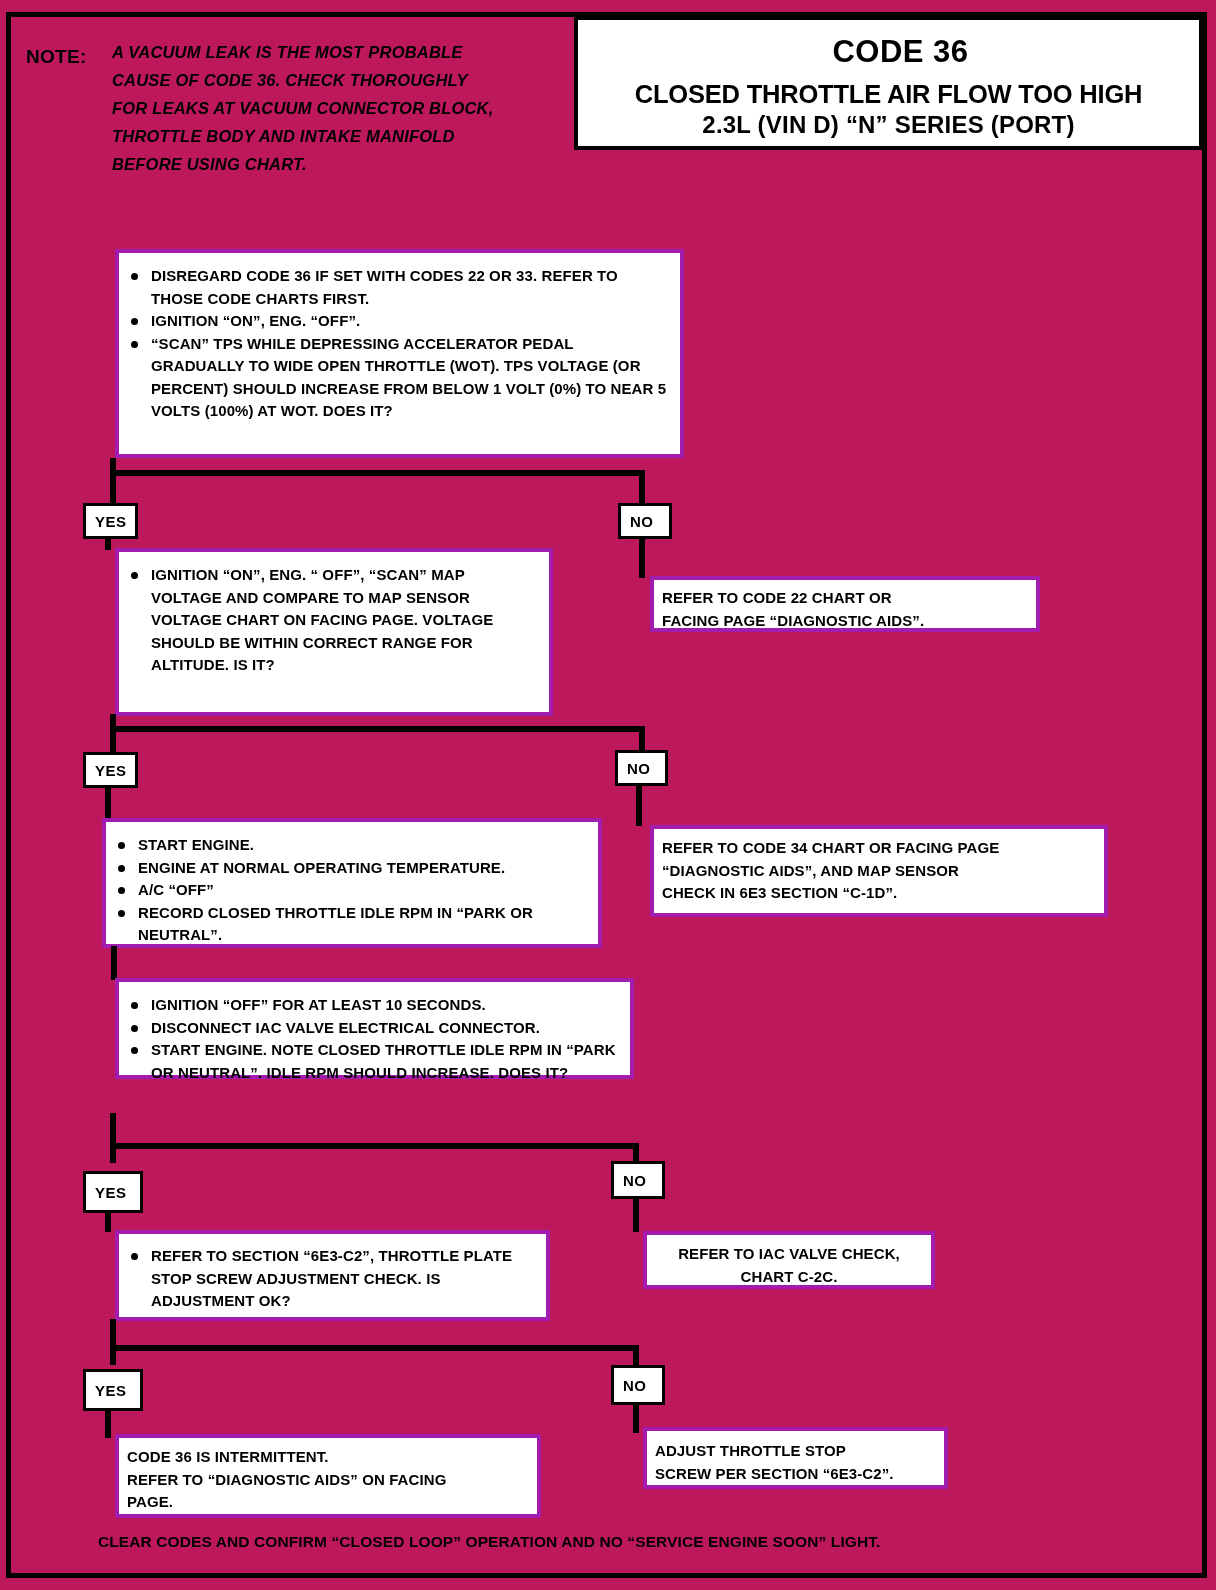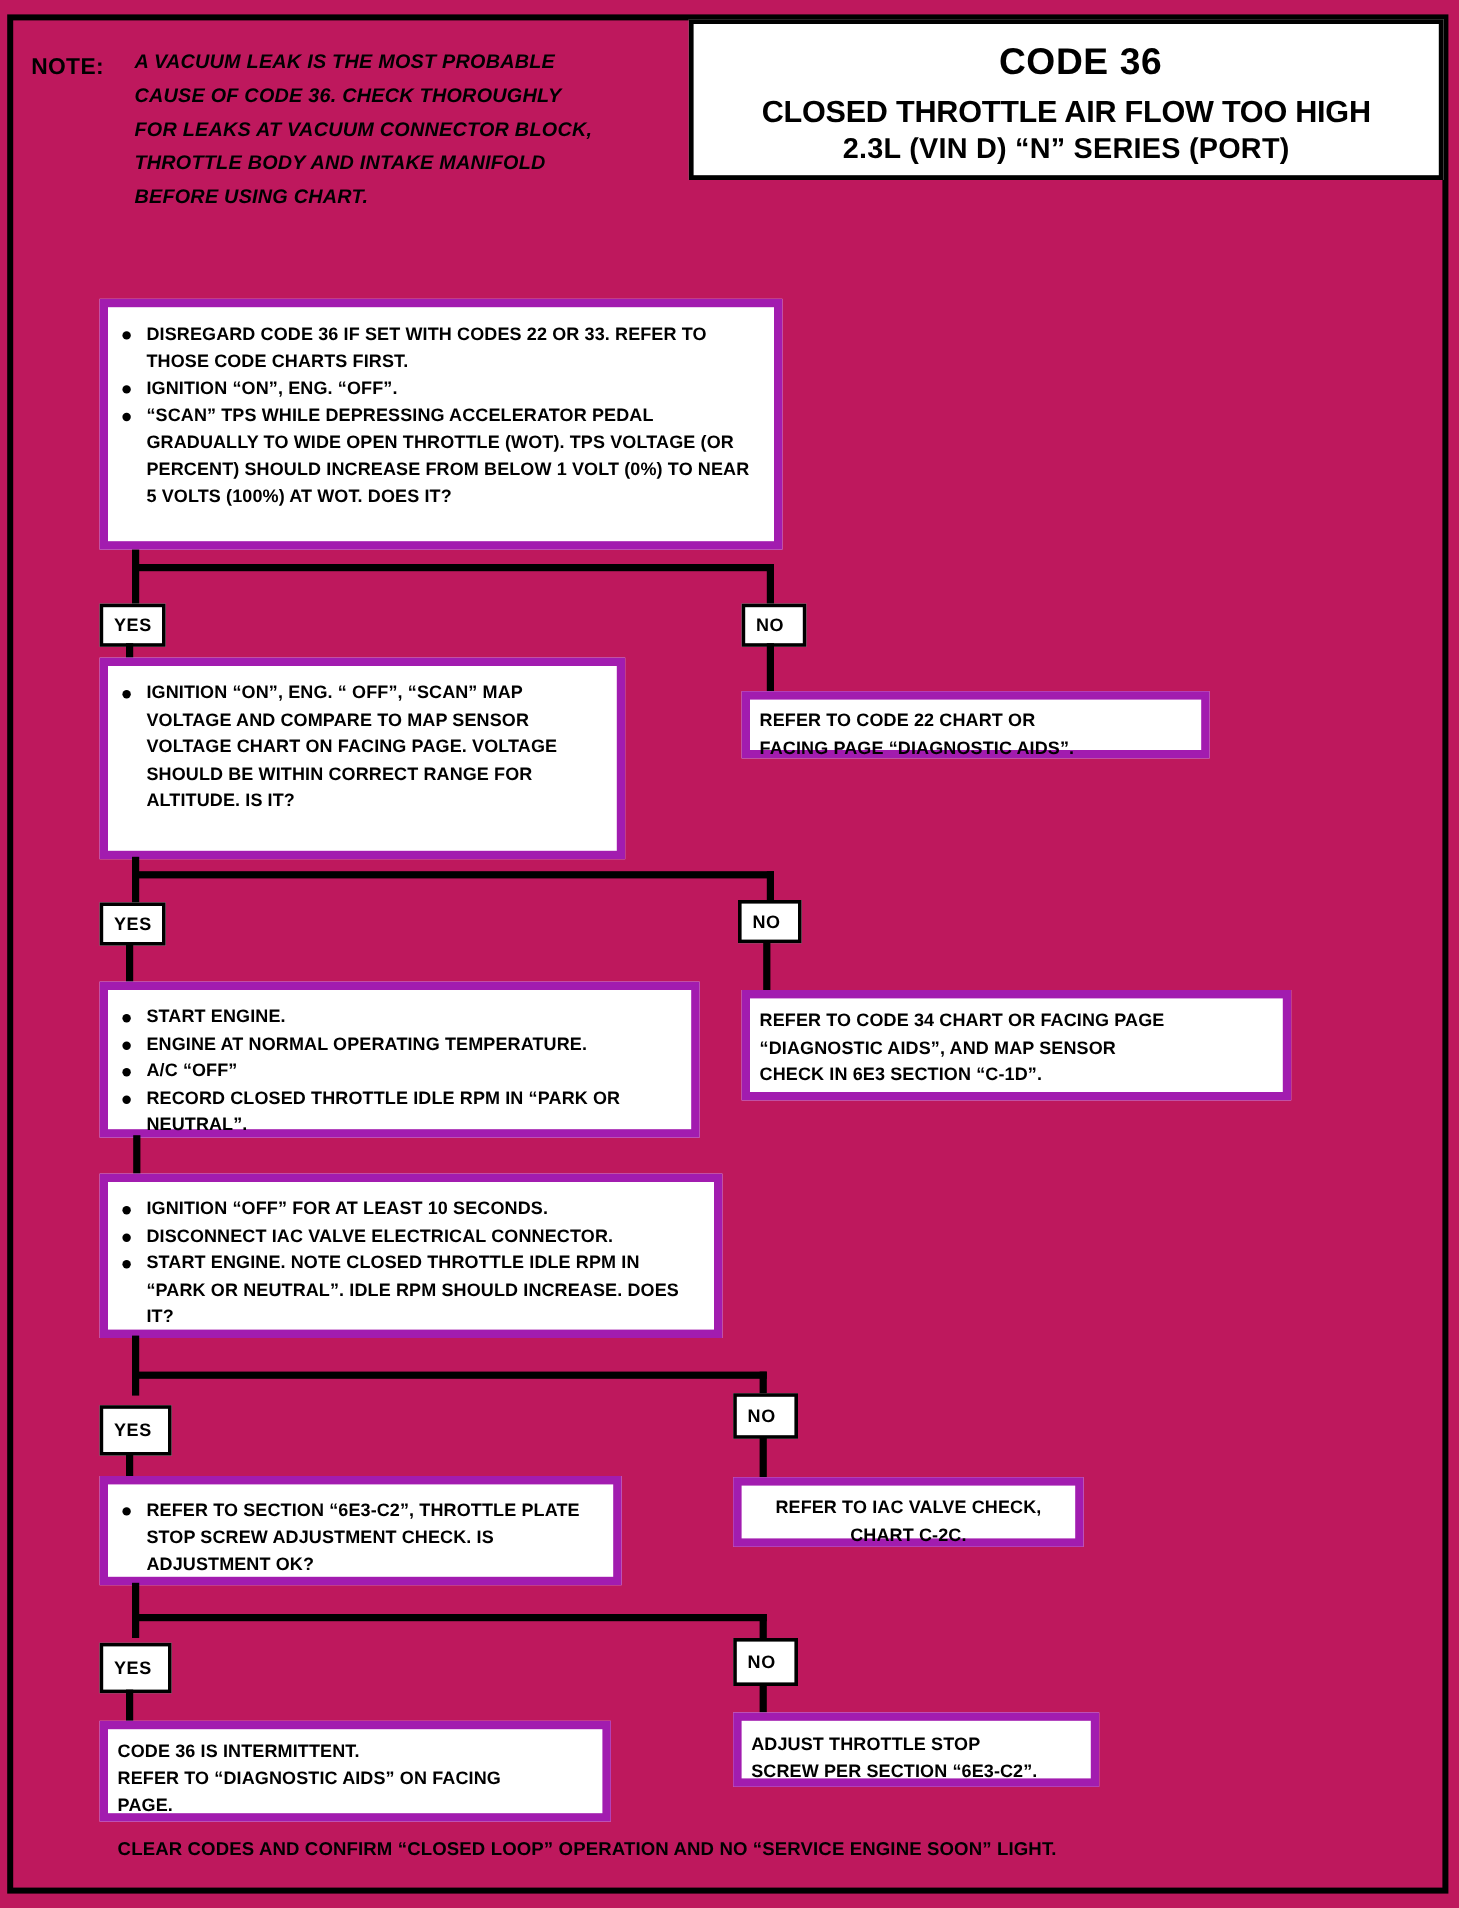--- a/index.html
+++ b/index.html
@@ -85,23 +85,24 @@
     font-size: 24px;
     font-weight: bold;
     letter-spacing: 0.2px;
     margin-top: 2px;
     white-space: nowrap;
   }
 
   
   .box {
     position: absolute;
-    border: 7px solid #a21caf;
+    border: 4px solid #a21caf;
     box-sizing: border-box;
     background: #fff;
+    margin-left: 32px;
   }
   .box-inner {
     font-size: 15px;
     font-weight: bold;
     line-height: 22.5px;
     letter-spacing: 0.1px;
   }
   ul.bullets {
     margin: 0;
     padding: 0;
@@ -224,40 +225,40 @@
   <div class="yn" style="left:83px; top:752px; width:55px; height:36px;">
     <span>YES</span>
   </div>
   <div class="yn" style="left:615px; top:750px; width:53px; height:36px;">
     <span>NO</span>
   </div>
 
   <div class="vline" style="left:105px; top:785px; height:34px;"></div>
   <div class="vline" style="left:636px; top:784px; height:42px;"></div>
 
-  <div class="box" style="left:83px; top:818px; width:500px; height:130px;">
+  <div class="box" style="left:70px; top:818px; width:500px; height:130px;">
     <ul class="bullets box-inner" style="margin:12px 10px 0 6px;">
       <li>START ENGINE.</li>
       <li>ENGINE AT NORMAL OPERATING TEMPERATURE.</li>
       <li>A/C “OFF”</li>
       <li>RECORD CLOSED THROTTLE IDLE RPM IN “PARK OR NEUTRAL”.</li>
     </ul>
   </div>
 
   <div class="box" style="left:618px; top:825px; width:458px; height:92px;">
     <div class="box-inner plainlines" style="margin:8px 8px 0 8px;">
       <div>REFER TO CODE 34 CHART OR FACING PAGE</div>
       <div>“DIAGNOSTIC AIDS”, AND MAP SENSOR</div>
       <div>CHECK IN 6E3 SECTION “C-1D”.</div>
     </div>
   </div>
 
   <div class="vline" style="left:111px; top:946px; height:34px;"></div>
 
-  <div class="box" style="left:83px; top:978px; width:519px; height:137px;">
+  <div class="box" style="left:83px; top:978px; width:519px; height:101px;">
     <ul class="bullets box-inner" style="margin:12px 10px 0 6px;">
       <li>IGNITION “OFF” FOR AT LEAST 10 SECONDS.</li>
       <li>DISCONNECT IAC VALVE ELECTRICAL CONNECTOR.</li>
       <li>START ENGINE.  NOTE CLOSED THROTTLE IDLE RPM IN “PARK OR NEUTRAL”.  IDLE RPM SHOULD INCREASE. DOES IT?</li>
     </ul>
   </div>
 
   <div class="vline" style="left:110px; top:1113px; height:50px;"></div>
   <div class="hline" style="left:110px; top:1143px; width:529px;"></div>
   <div class="vline" style="left:633px; top:1143px; height:23px;"></div>

